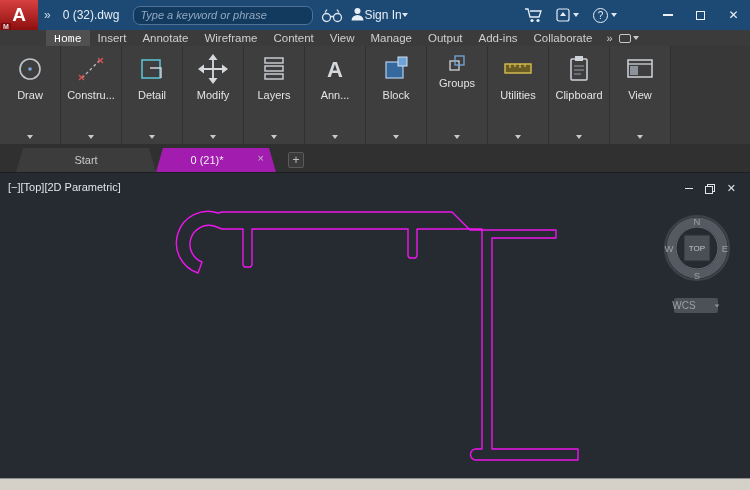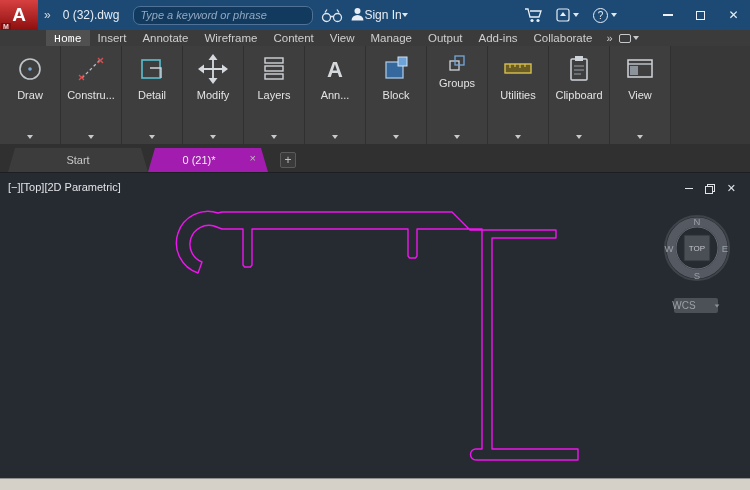--- a/index.html
+++ b/index.html
@@ -40,21 +40,21 @@
   .panel { width:61px; border-right:1px solid #303030; display:flex; flex-direction:column; }
   .pbtn { flex:1; display:flex; flex-direction:column; align-items:center; padding-top:6px; cursor:pointer; }
   .picon { height:34px; display:flex; align-items:center; justify-content:center; }
   .picon.small { height:22px; }
   .plabel { font-size:11px; color:#e3e3e3; margin-top:3px; white-space:nowrap; }
   .pfly { height:15px; display:flex; align-items:center; justify-content:center; cursor:pointer; }
   .panel-filler { flex:1; background:#383838; }
   .ann-a { font-size:22px; font-weight:bold; fill:#d6d9dc; }
 
   
-  .filetabs { height:28px; background:#303030; display:flex; align-items:flex-end; padding-left:8px; flex:0 0 28px; }
+  .filetabs { height:28px; background:#303030; display:flex; align-items:flex-end; padding-left:16px; flex:0 0 28px; }
   .ftab { position:relative; height:24px; display:flex; align-items:center; justify-content:center; font-size:11px; cursor:pointer;
           clip-path:polygon(0 100%, 7px 0, calc(100% - 7px) 0, 100% 100%); }
   .ftab.start { width:140px; background:#3c3c3c; color:#c8c8c8; }
   .ftab.active { width:120px; background:#a21caf; color:#f0f0f0; padding-right:18px; }
   .ftclose { position:absolute; right:12px; top:4px; font-size:11px; color:#bbbbbb; cursor:pointer; }
   .fnew { width:16px; height:16px; margin:0 0 4px 12px; border:1px solid #5a5a5a; border-radius:2px; background:#3a3a3a; color:#c0c0c0;
           font-size:12px; display:flex; align-items:center; justify-content:center; cursor:pointer; }
 
   
   .canvas { position:relative; height:306px; background:#262a31; flex:0 0 306px; border-top:1px solid #1c1e22; }

